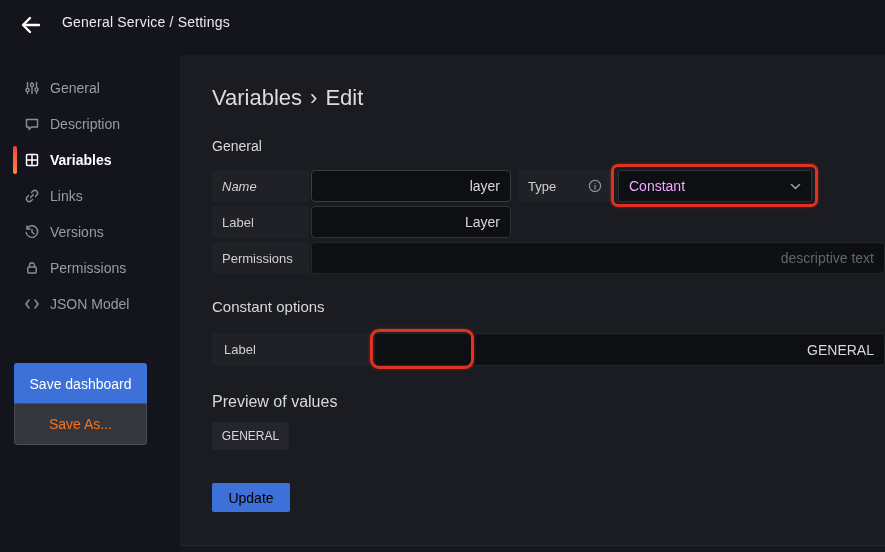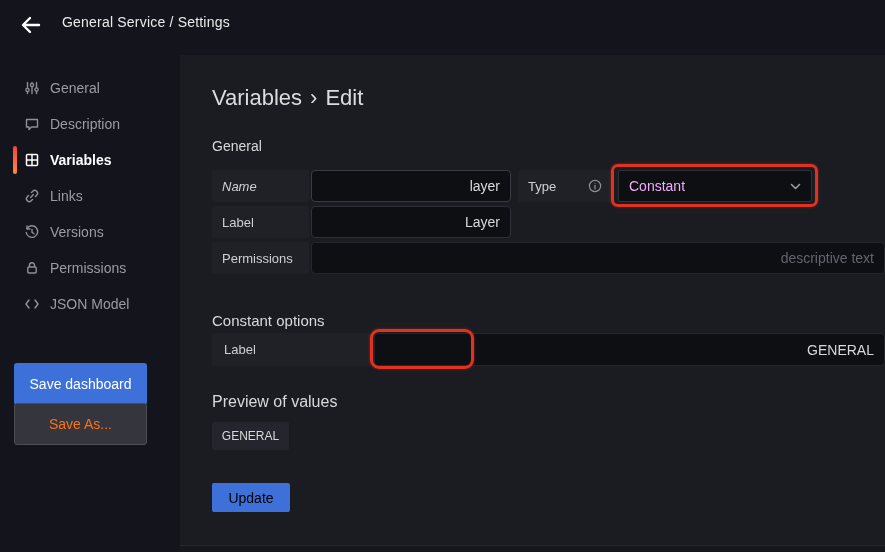--- a/index.html
+++ b/index.html
@@ -180,21 +180,21 @@
     </span>
   </div>
   <div class="red-box" style="left:431px; top:109px; width:207px; height:43px;"></div>
 
   <div class="label-box" style="left:32px; top:151px; width:97px;">Label</div>
   <input class="field-input" style="left: 131px; top: 151px; width: 200px;" value="Layer">
 
   <div class="label-box" style="left:32px; top:187px; width:97px;">Permissions</div>
   <input class="field-input" style="left: 131px; top: 187px; width: 574px; border-color: rgb(36, 38, 44);" placeholder="descriptive text">
 
-  <div class="section-heading" style="top:257px; font-size:15px;">Constant options</div>
+  <div class="section-heading" style="top:243px; font-size:15px;">Constant options</div>
 
   <div class="label-box" style="left:32px; top:278px; width:160px; height:33px; padding-left:12px;">Label</div>
   <input class="field-input" style="left: 194px; top: 278px; width: 511px; height: 33px; border-color: rgb(36, 38, 44); padding-left: 14px;" value="GENERAL">
   <div class="red-box" style="left:190px; top:274px; width:104px; height:40px; border-radius:9px;"></div>
 
   <div class="section-heading" style="top:338px; font-size:16px;">Preview of values</div>
   <div class="chip" style="left:32px; top:367px; width:77px; height:28px;">GENERAL</div>
 
   <button class="btn-update">Update</button>
 

